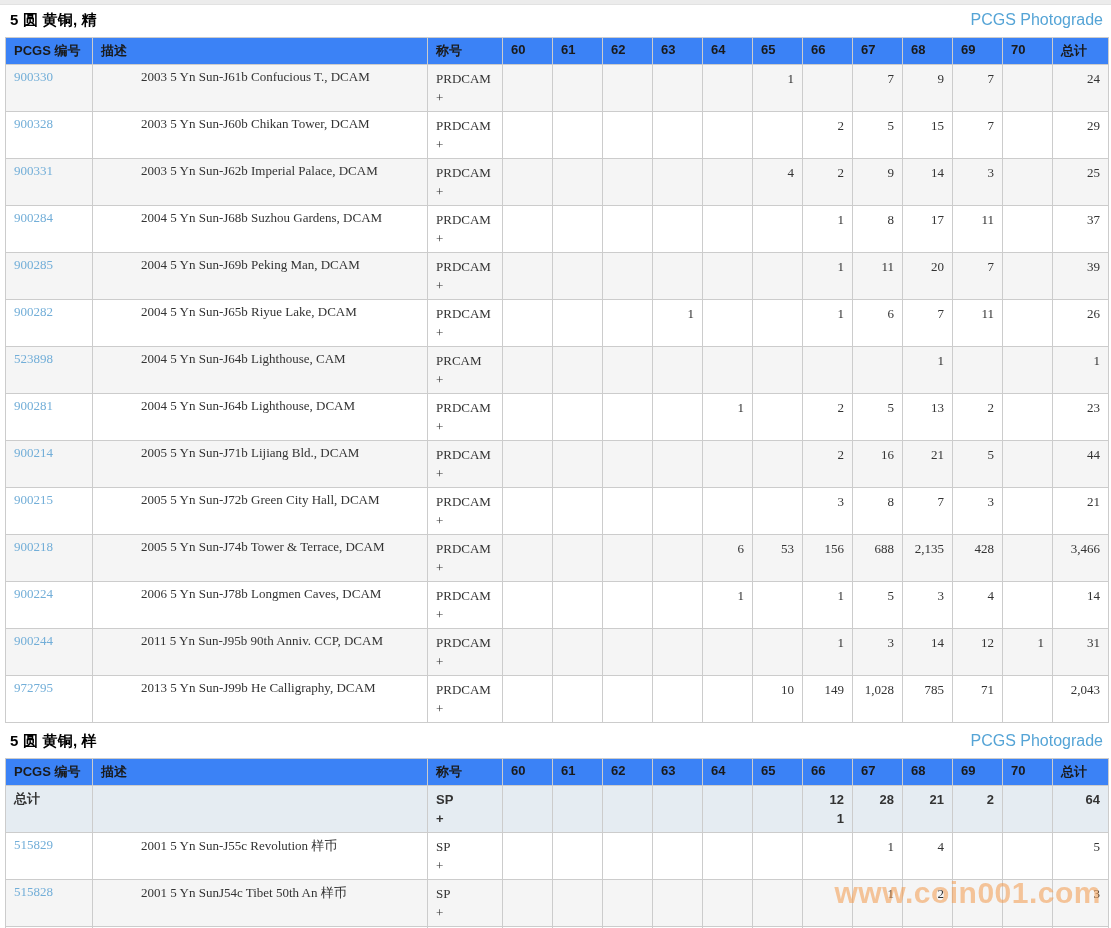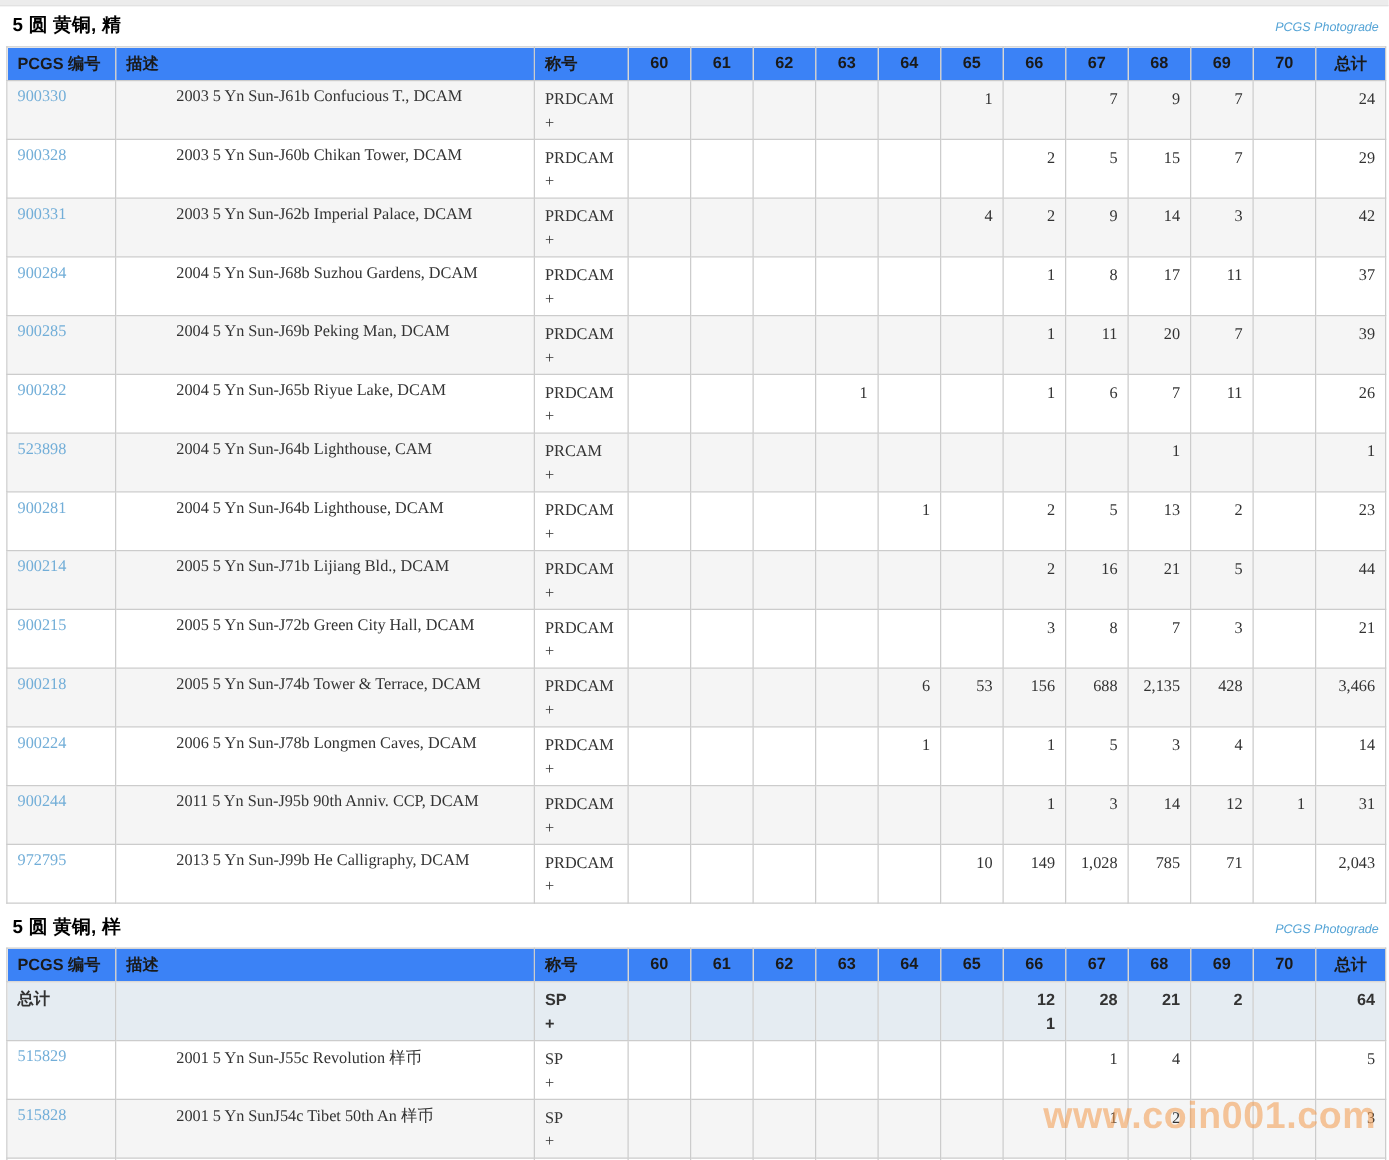--- a/index.html
+++ b/index.html
@@ -35,25 +35,24 @@
     align-items: baseline;
     padding: 6px 5px 7px 5px;
   }
   .section-title {
     font-size: 15px;
     font-weight: bold;
     color: #000000;
     letter-spacing: 0.2px;
   }
   .photograde-link {
-    font-size: 10px;
+    font-size: 16px;
     color: var(--photograde-link);
     text-decoration: none;
     cursor: pointer;
-    font-style: italic;
   }
   table {
     border-collapse: collapse;
     table-layout: fixed;
     width: 1103px;
   }
   th, td {
     border: 1px solid var(--border);
     vertical-align: top;
     padding: 4px 8px;
@@ -61,21 +60,21 @@
     white-space: nowrap;
   }
   thead th {
     background: #3b82f6;
     font-weight: bold;
     color: #1a1a1a;
     text-align: left;
     height: 24px;
     font-size: 13px;
   }
-  thead th.col-grade, thead th.col-total { text-align: center; }
+  thead th.col-grade, thead th.col-total { text-align: left; }
   tbody tr.data-row { height: 45px; font-family: Liberation Serif, serif; }
   tbody tr.totals-row { height: 47px; background: var(--totals-row-bg); font-weight: bold; }
   tbody tr.data-row:nth-child(odd) { background: var(--row-alt-bg); }
   tbody tr.data-row:nth-child(even) { background: #ffffff; }
   td.col-num a {
     color: var(--link-blue);
     text-decoration: none;
     cursor: pointer;
   }
   td.col-desc { white-space: normal; padding-left: 48px; }
@@ -198,21 +197,21 @@
           <td class="col-grade"></td>
           <td class="col-grade"></td>
           <td class="col-grade"></td>
           <td class="col-grade"></td>
           <td class="col-grade">4</td>
           <td class="col-grade">2</td>
           <td class="col-grade">9</td>
           <td class="col-grade">14</td>
           <td class="col-grade">3</td>
           <td class="col-grade"></td>
-          <td class="col-total">42</td>
+          <td class="col-total">25</td>
         </tr>
         <tr class="data-row">
           <td class="col-num"><a href="#">900284</a></td>
           <td class="col-desc">2004 5 Yn Sun-J68b Suzhou Gardens, DCAM</td>
           <td class="col-desig">
             <div>PRDCAM</div>
             <div>+</div>
           </td>
           <td class="col-grade"></td>
           <td class="col-grade"></td>

